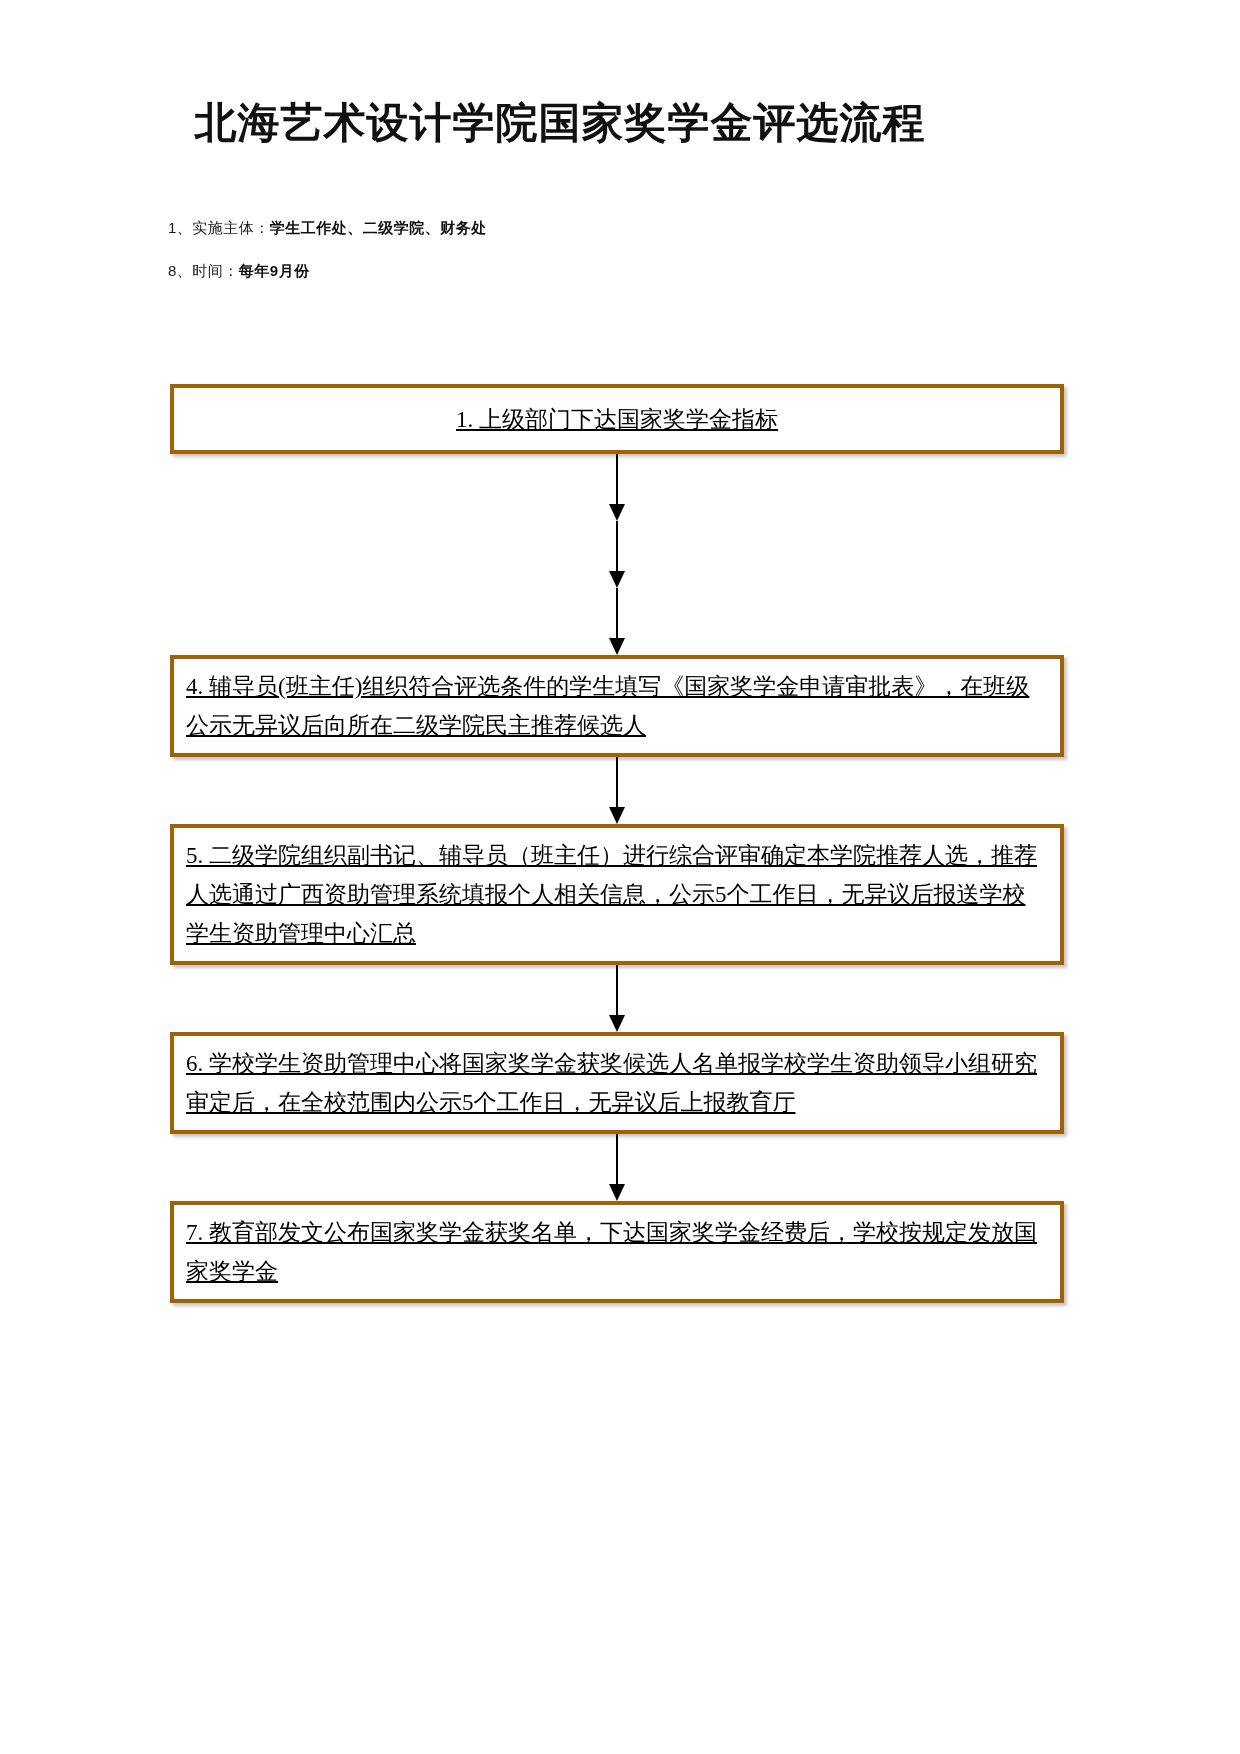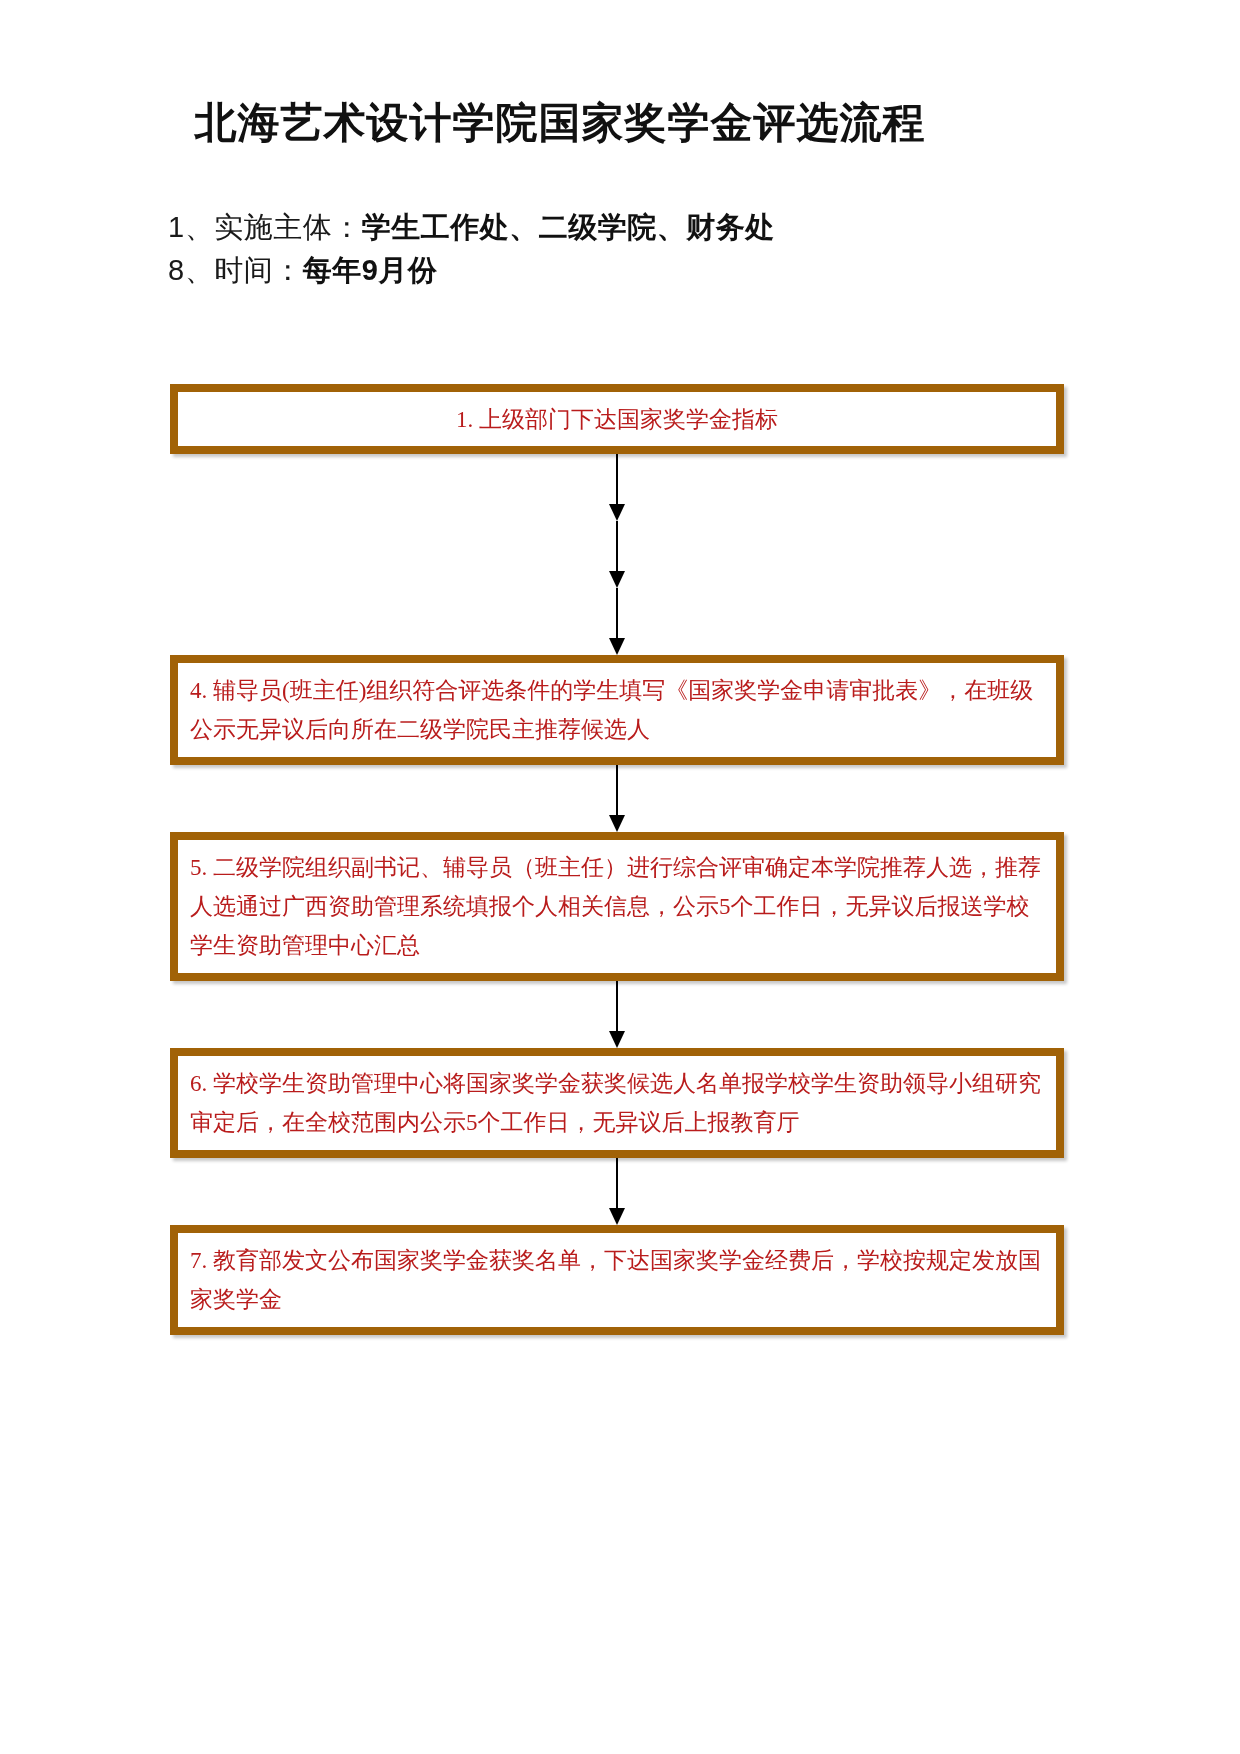--- a/index.html
+++ b/index.html
@@ -23,43 +23,44 @@
     text-align: center;
     font-size: 42px;
     font-weight: 700;
     letter-spacing: 1px;
     line-height: 46px;
     color: #111111;
   }
   .title-strong { font-weight: 900; }
   .intro {
     margin: 60px 12px 0 168px;
-    font-size: 29px;
+    font-size: 15px;
     color: #1a1a1a;
   }
   .intro-line {
     line-height: 43px;
     letter-spacing: 0.5px;
   }
   .intro-line strong { font-weight: 700; color: #111111; }
   .flow {
     width: 894px;
     margin: 92px 0 0 170px;
   }
   .flow-box {
     width: 100%;
-    border: 8px solid #a16207;
+    border: 4px solid #a16207;
     background: #ffffff;
     box-shadow: 3px 3px 3px rgba(0,0,0,0.22);
     font-family: "Liberation Serif", serif;
     font-size: 23px;
     line-height: 39px;
     padding: 8px 12px;
-    color: #b91c1c;
+    color: #000000;
     text-align: left;
+    text-decoration: underline;
   }
   .flow-box.centered {
     display: flex;
     align-items: center;
     justify-content: center;
     text-align: center;
     min-height: 70px;
     padding: 4px 12px;
   }
   .flow-arrow {

